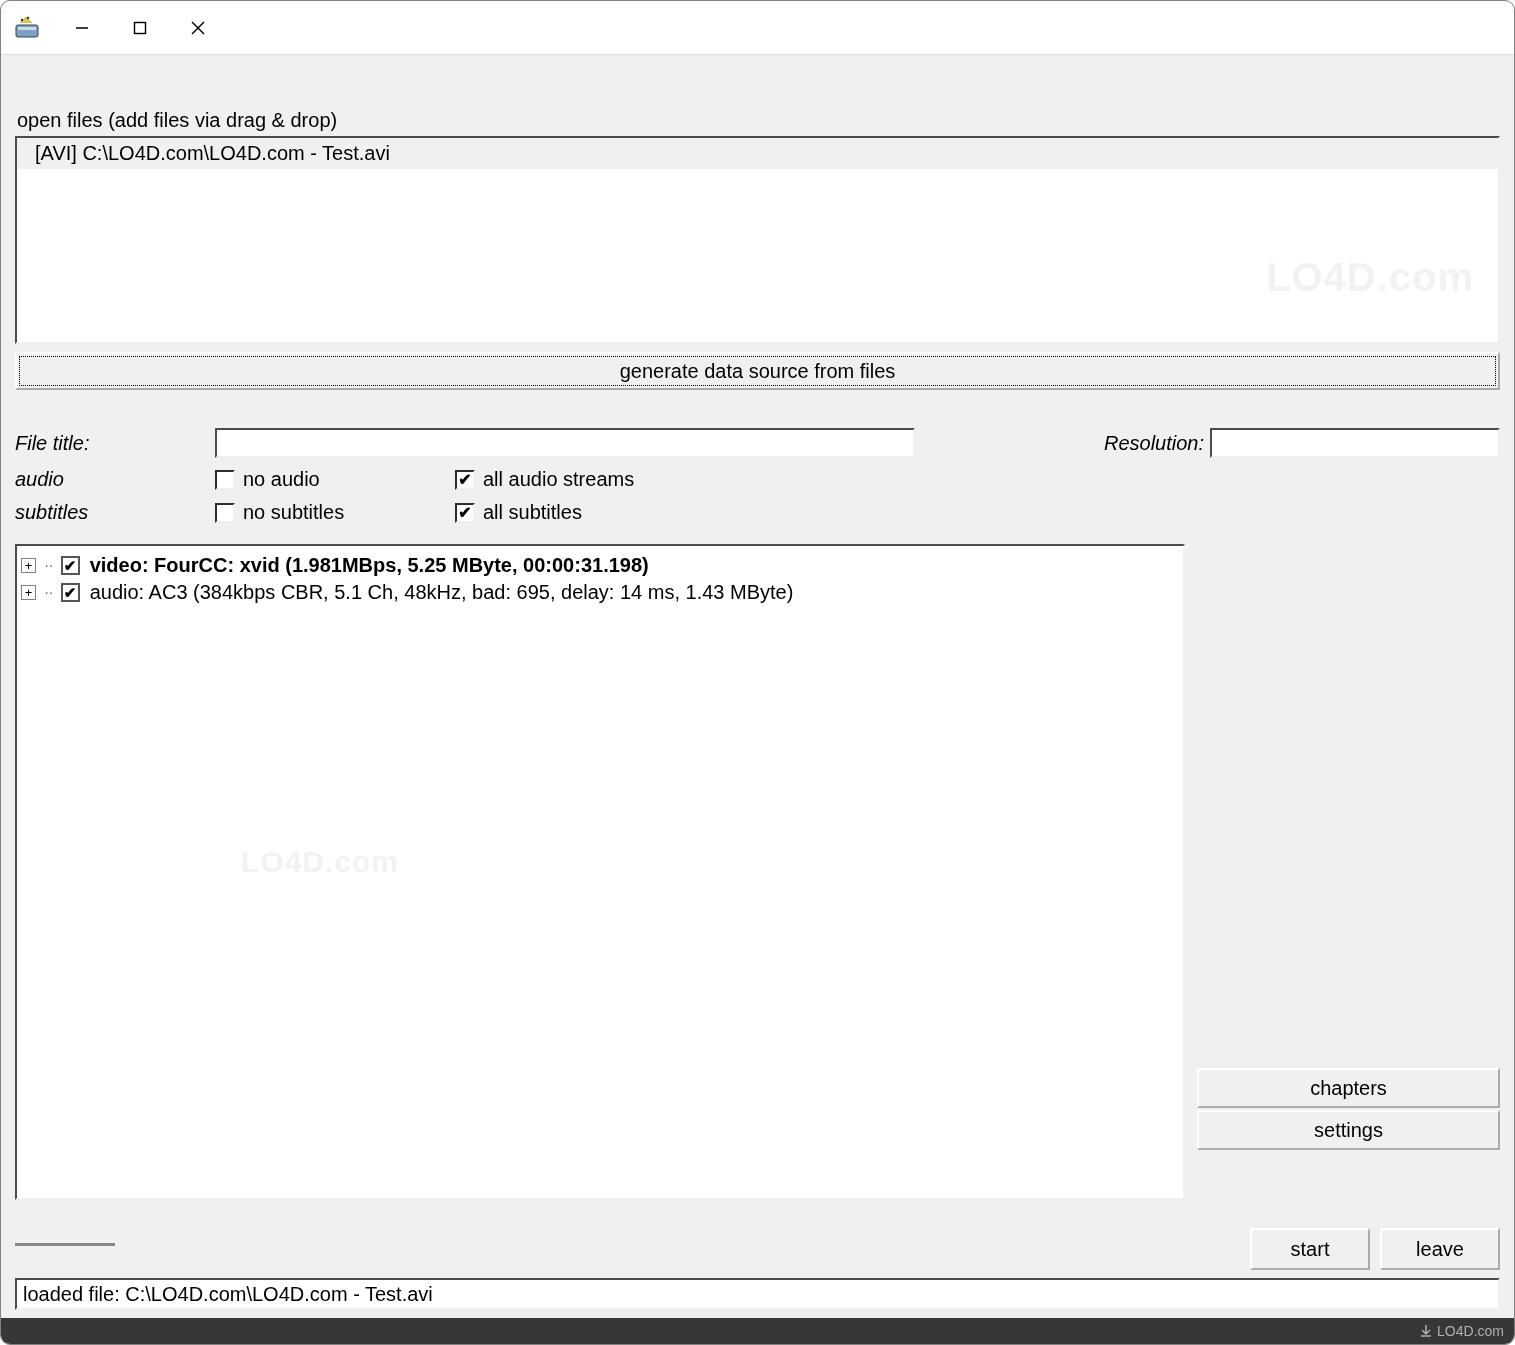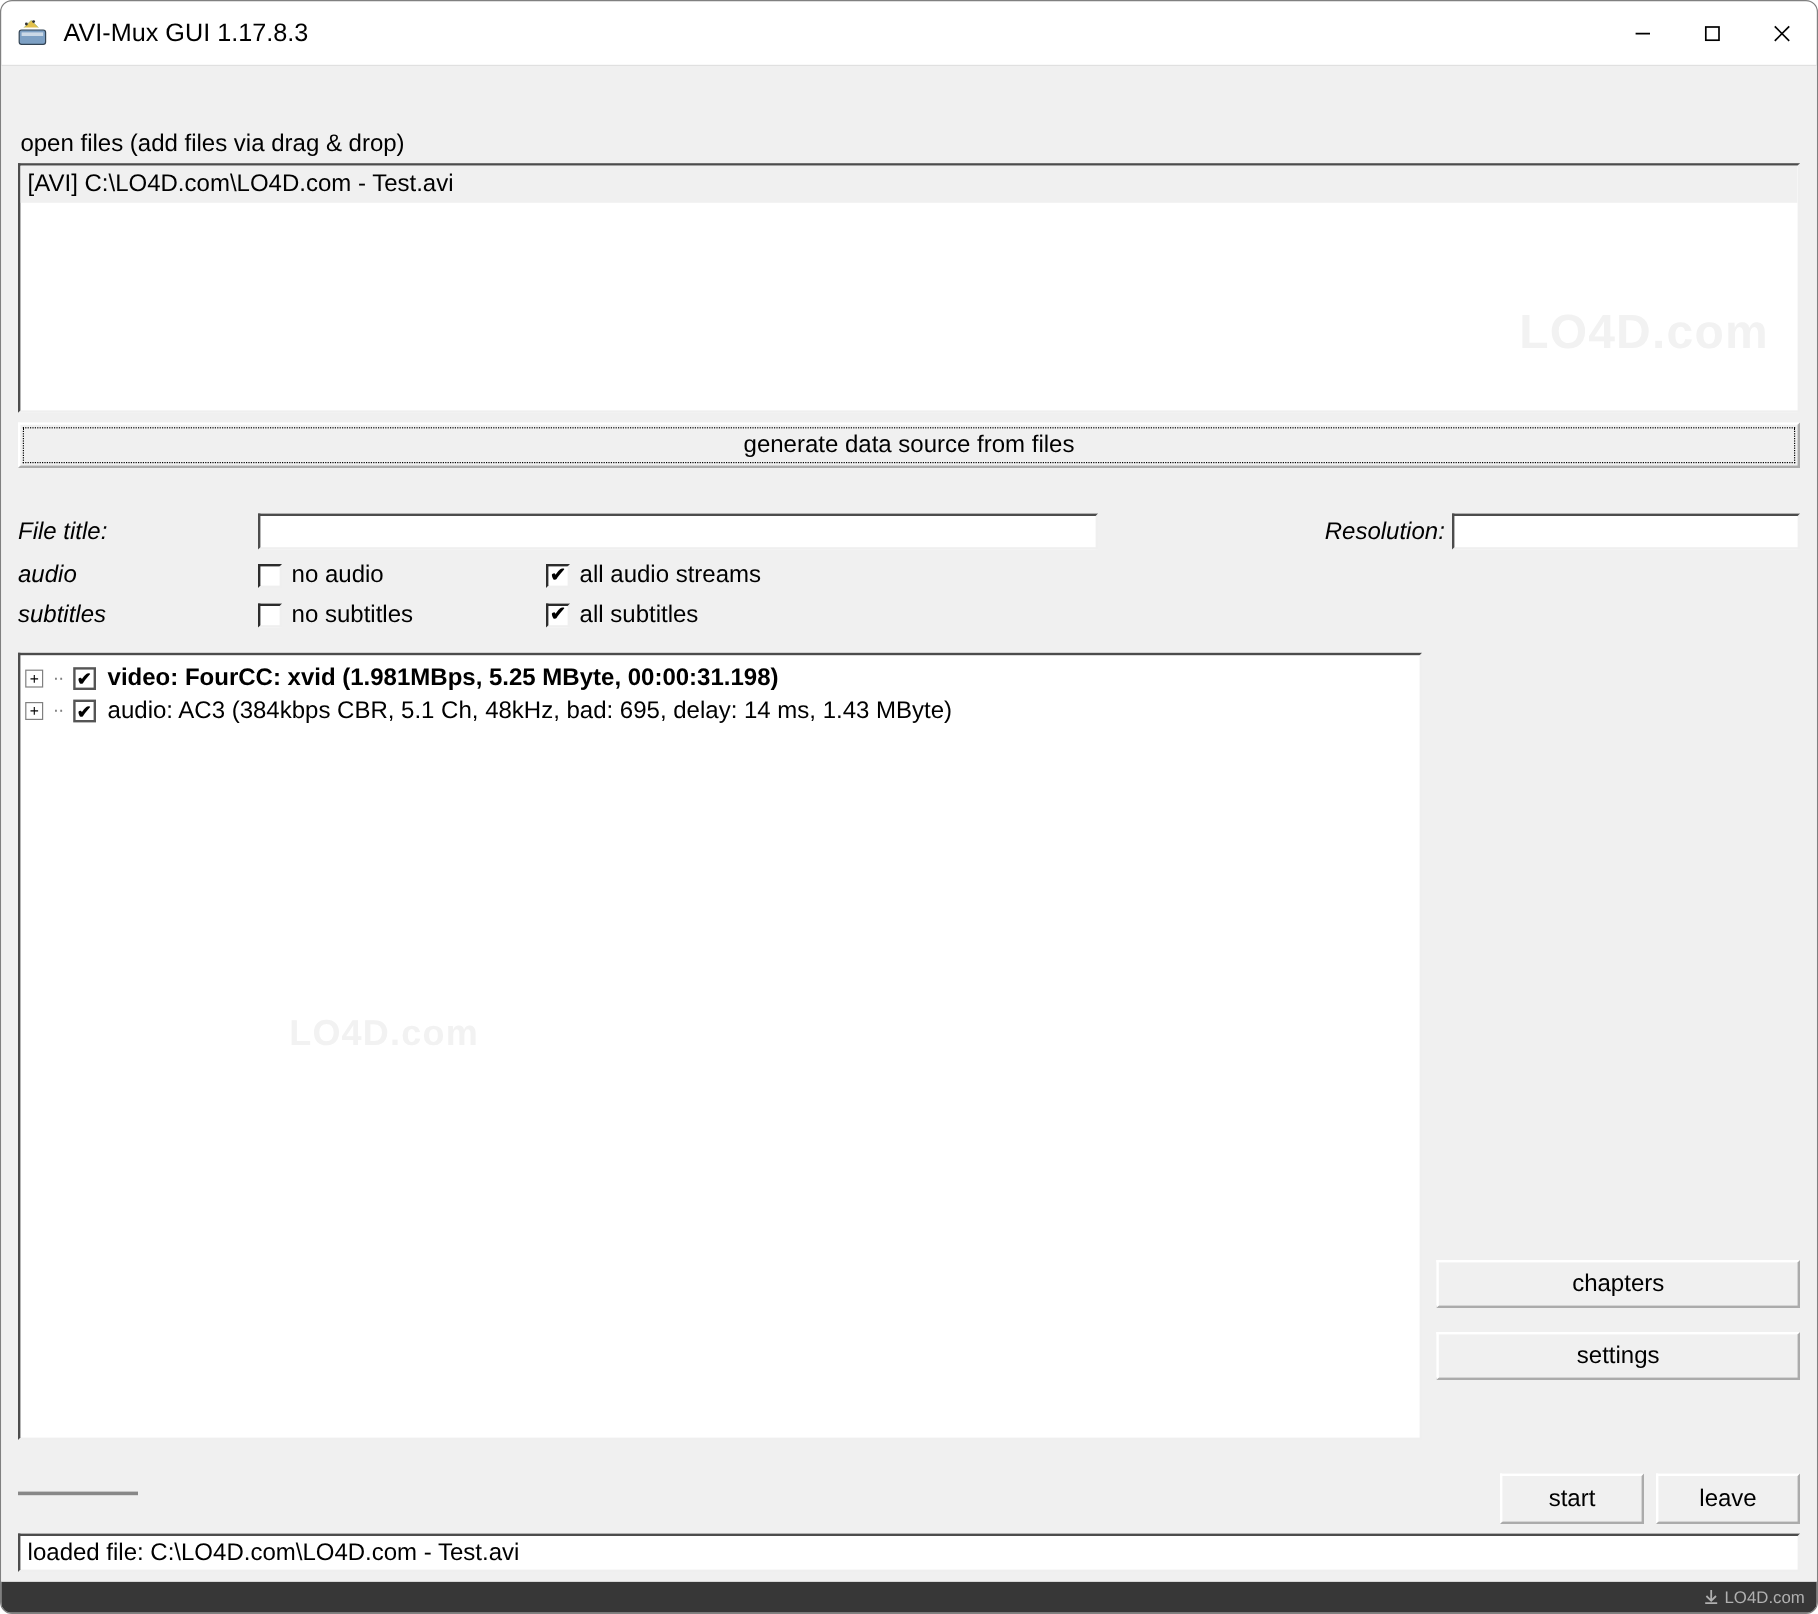--- a/index.html
+++ b/index.html
@@ -65,21 +65,21 @@
     background: #ffffff;
     border: 2px inset #efefef;
     border-top-color: #a0a0a0;
     border-left-color: #a0a0a0;
     height: 208px;
     overflow: auto;
     font-size: 20px;
   }
   .file-list-item {
     background: #f0f0f0;
-    padding: 4px 6px;
+    padding: 4px 18px;
   }
   .gen-btn {
     margin-top: 8px;
     height: 38px;
     width: 100%;
     background: #f0f0f0;
     border: 2px outset #ffffff;
     font-size: 20px;
     text-align: center;
     display: flex;
@@ -178,21 +178,21 @@
     justify-content:center;
     font-size:15px;
     font-weight:bold;
     margin: 0 6px 0 2px;
   }
   .bold { font-weight: bold; }
   .side-btns {
     display: flex;
     flex-direction: column;
     justify-content: flex-end;
-    gap: 20px;
+    gap: 2px;
     flex: 1;
     padding-bottom: 50px;
   }
   .btn {
     height: 40px;
     background: #f0f0f0;
     border: 2px outset #ffffff;
     font-size: 20px;
     display: flex;
     align-items: center;
@@ -250,21 +250,20 @@
   <div class="titlebar">
     <span class="titlebar-icon">
       <svg width="26" height="26" viewBox="0 0 26 26">
         <rect x="2" y="10" width="22" height="12" rx="2" fill="#7da0c4" stroke="#345" stroke-width="1"></rect>
         <rect x="4" y="12" width="18" height="3" fill="#fff" opacity="0.6"></rect>
         <path d="M6 8 L12 2 L18 8" fill="#e2c04a" stroke="#8a6" stroke-width="0.5"></path>
         <circle cx="8" cy="5" r="1.2" fill="#333"></circle>
         <circle cx="14" cy="3" r="1.2" fill="#333"></circle>
       </svg>
     </span>
-    <span class="title-text">AVI-Mux GUI 1.17.8.3</span>
     <div class="winbtn">
       <svg width="14" height="14">
           <line x1="1" y1="7" x2="13" y2="7" stroke="#000" stroke-width="1.4"></line>
         </svg>
     </div>
     <div class="winbtn">
       <svg width="14" height="14">
           <rect x="1.5" y="1.5" width="11" height="11" fill="none" stroke="#000" stroke-width="1.4"></rect>
         </svg>
     </div>

